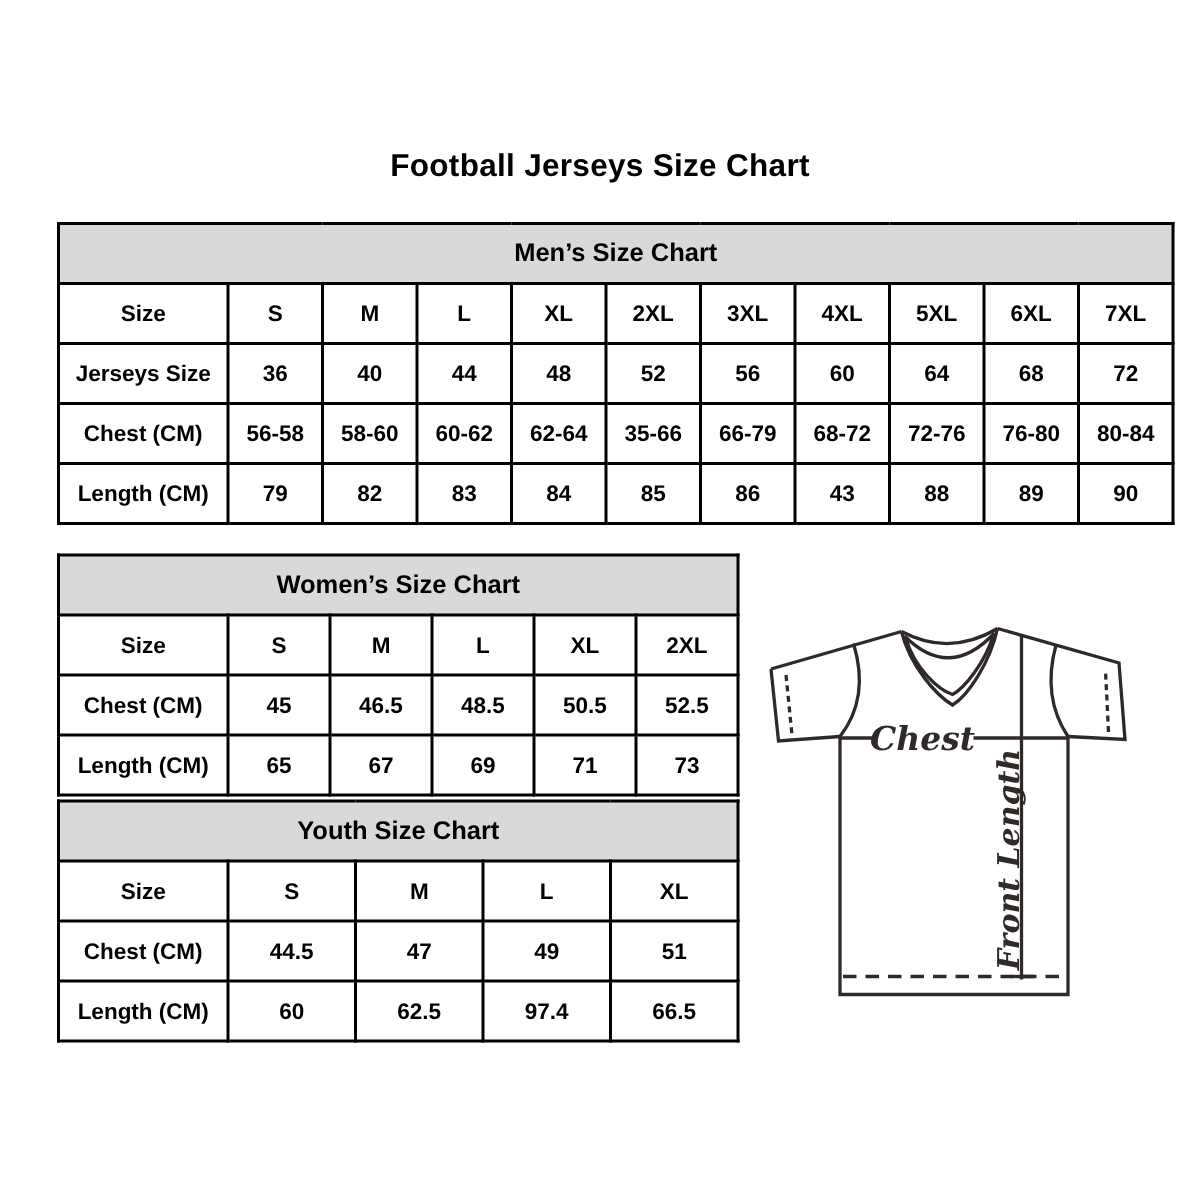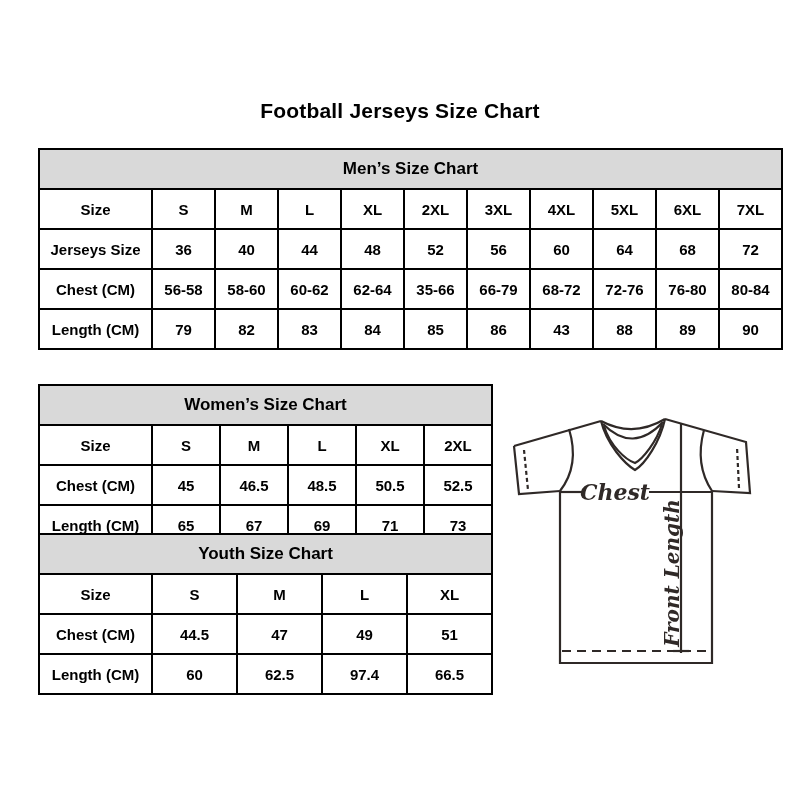--- a/index.html
+++ b/index.html
@@ -2,21 +2,21 @@
 <html style="--header-bg: #d9d9d9; --border-color: #000000; --jersey-color: #2f2927;"><head>
 <meta charset="utf-8">
 <style>
   html,body{margin:0;padding:0;background:#fff;}
   .canvas{position:relative;width:800px;height:800px;background:#fff;
           font-family:"Liberation Sans",sans-serif;color:#000;overflow:hidden;}
   .page-title{position:absolute;left:50px;top:99px;width:700px;margin:0;
               text-align:center;font-size:21px;font-weight:700;letter-spacing:.2px;}
   .table-wrap{position:absolute;left:38px;}
   .table-wrap.men{top:148px;}
-  .table-wrap.women{top:384px;}
+  .table-wrap.women{top:369px;}
   .table-wrap.youth{top:533px;}
   table.tbl{border-collapse:collapse;table-layout:fixed;background:#fff;}
   .men table.tbl{width:745px;}
   .women table.tbl,.youth table.tbl{width:455px;}
   table.tbl td{border:2px solid var(--border-color,#000);height:38px;padding:0;
                text-align:center;vertical-align:middle;font-weight:700;font-size:15px;
                white-space:nowrap;color:#000;}
   table.tbl td.title-cell{background:var(--header-bg,#d9d9d9);font-size:17px;}
   svg.jersey{position:absolute;left:503px;top:410px;}
   svg.jersey .ln{stroke:var(--jersey-color,#2f2927);stroke-width:2.2;fill:none;

